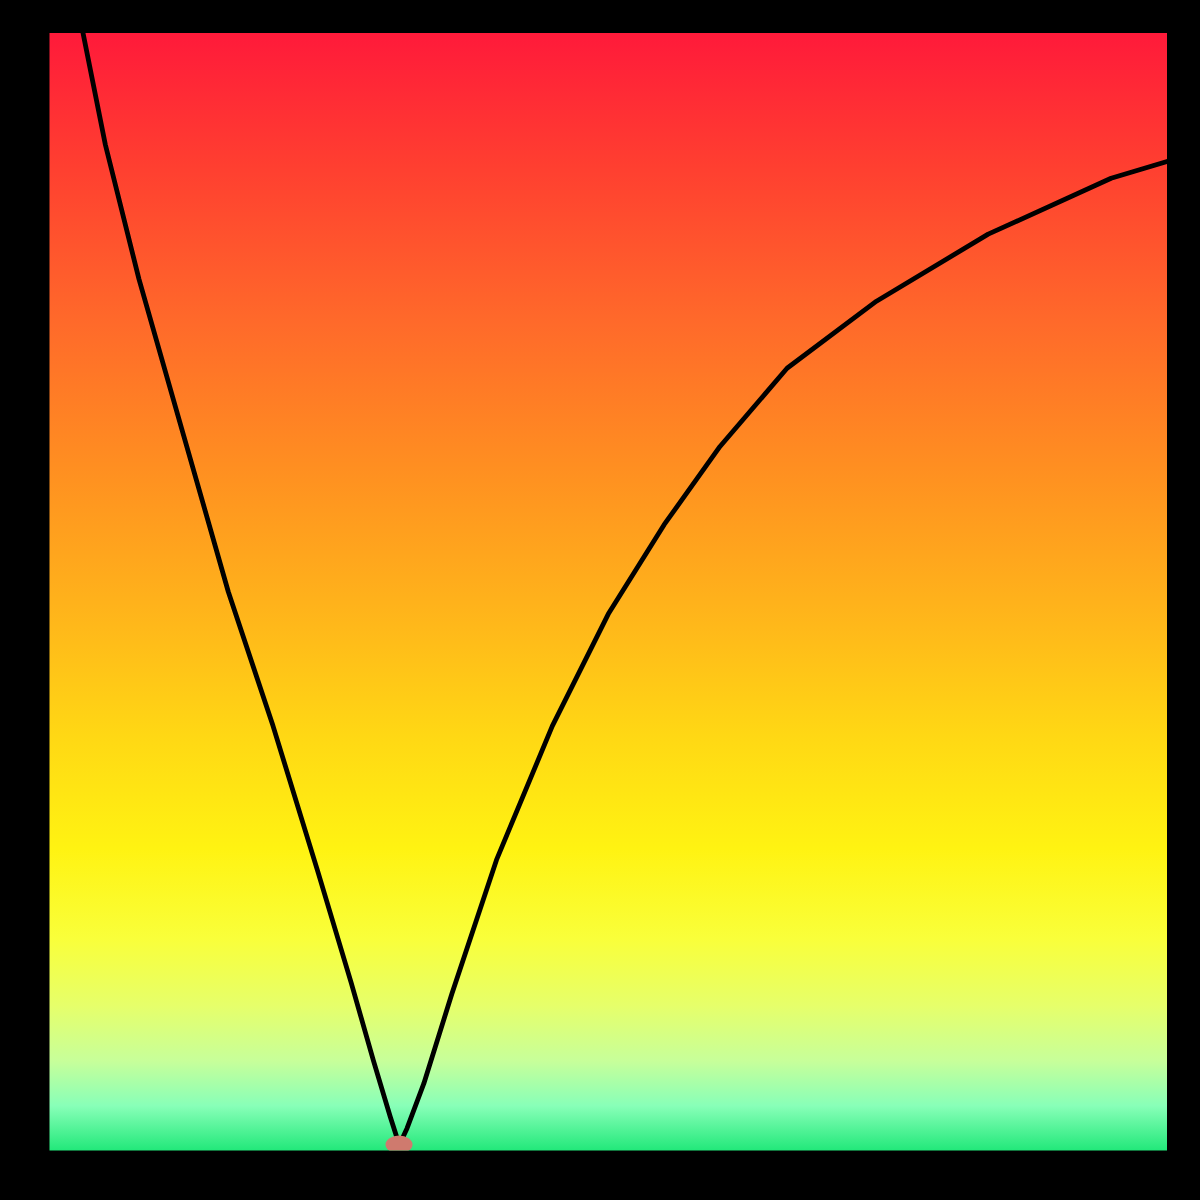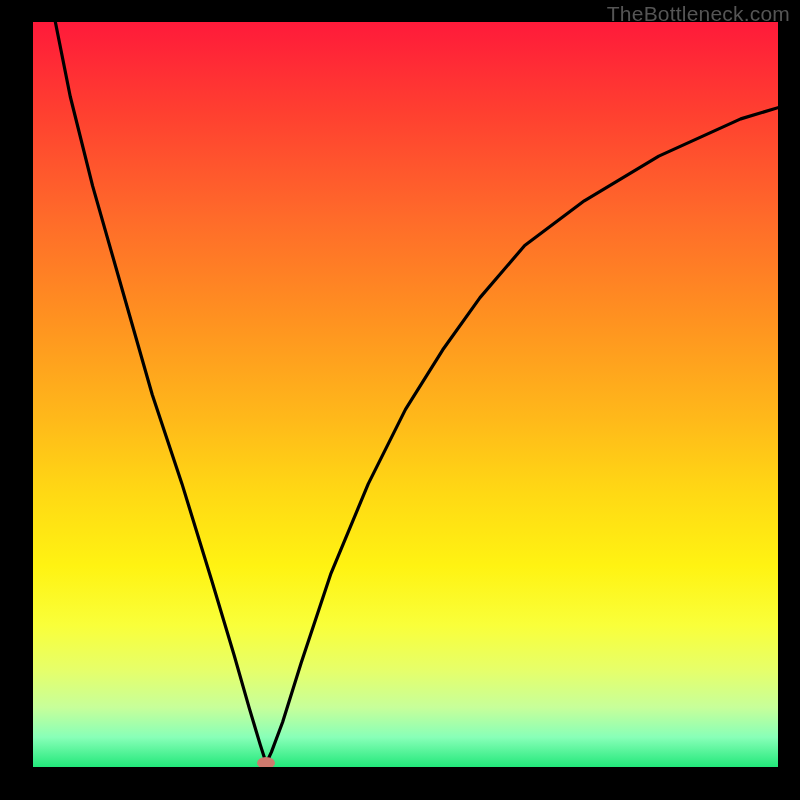--- a/index.html
+++ b/index.html
@@ -64,21 +64,20 @@
     height: 12px;
     border-radius: 50%;
     background: #cf7a6e;
   }
 </style>
 </head>
 <body>
 
 <div class="outer">
 
-  <div class="watermark">TheBottleneck.com</div>
 
   <div class="plot-frame">
     <svg class="curve" viewBox="0 0 745 745" preserveAspectRatio="none">
       <path id="curve-path" fill="none" stroke="#000" stroke-width="3.2" stroke-linecap="round" stroke-linejoin="round" d="M22.35 0.00 L37.25 74.50 L59.60 163.90 L89.40 268.20 L119.20 372.50 L149.00 461.90 L178.80 558.75 L201.15 633.25 L216.05 685.40 L227.22 722.65 L233.19 741.27 L238.40 730.10 L249.58 700.30 L268.20 640.70 L298.00 551.30 L335.25 461.90 L372.50 387.40 L409.75 327.80 L447.00 275.65 L491.70 223.50 L551.30 178.80 L625.80 134.10 L707.75 96.85 L745.00 85.67"></path>
     </svg>
     <div id="marker" class="marker" style="left: 224.185px; top: 735.275px;"></div>
   </div>
 
 </div>
 

